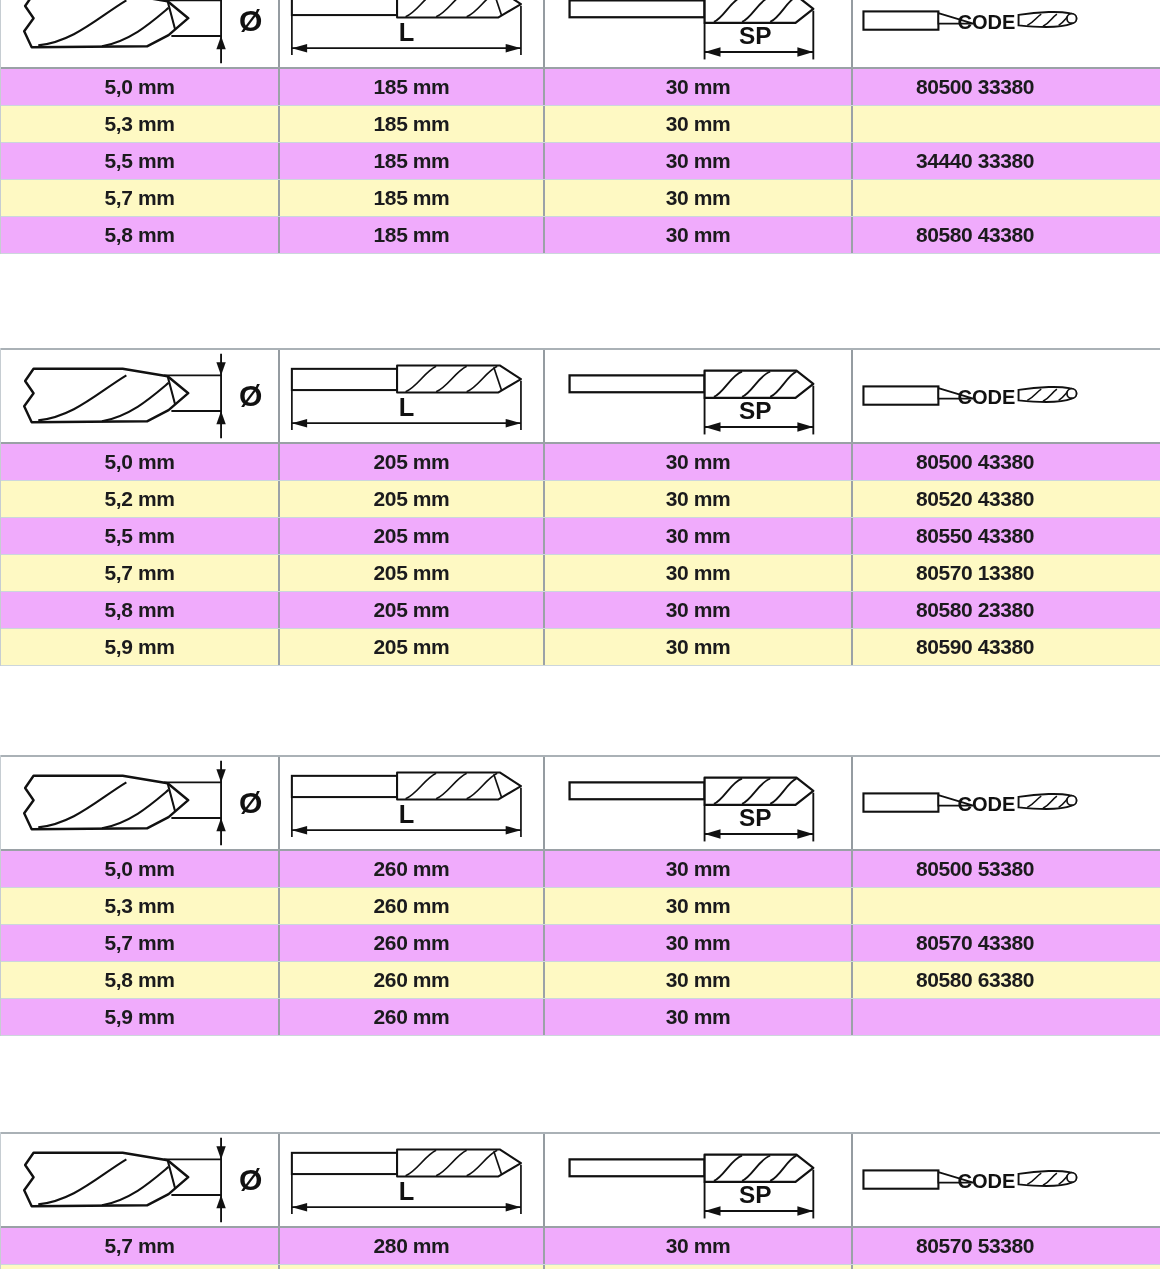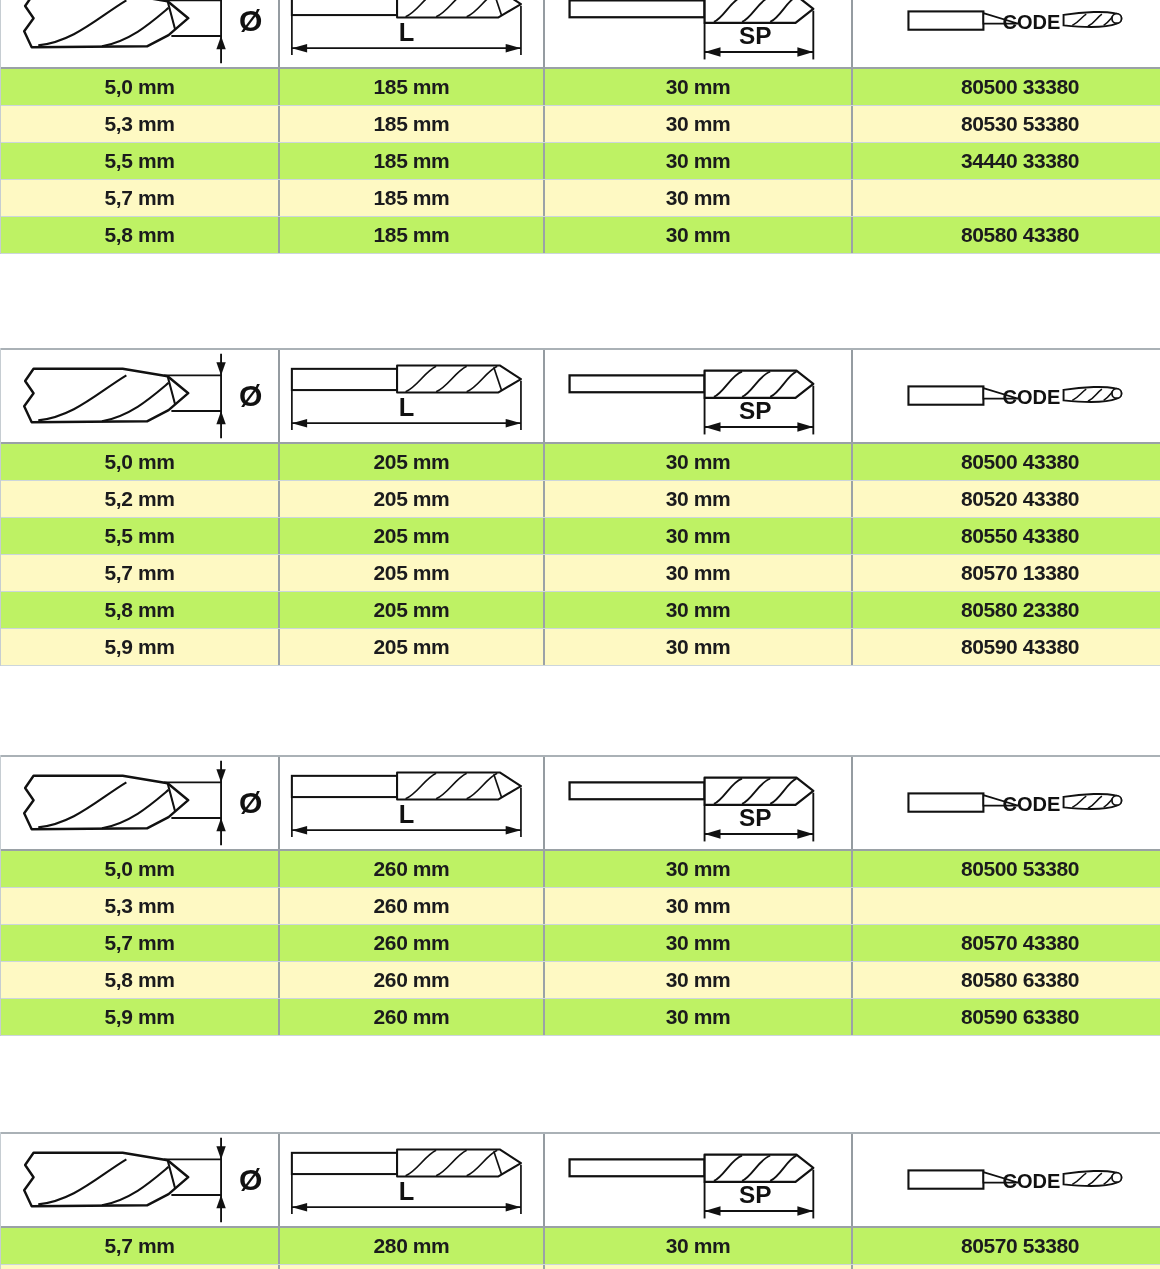--- a/index.html
+++ b/index.html
@@ -15,24 +15,24 @@
   .hcrop .thead { margin-top: -27px; }
   .thead {
     display: flex; height: 96px; background: #fff;
     border-top: 2px solid #aab1b6; border-bottom: 2px solid #9aa1a6;
   }
   .hcell {
     display: flex; align-items: center; justify-content: center;
     border-right: 2px solid #959ca1; background: #fff;
   }
   .hcell.c4 { border-right: none; }
-  .c1 { width: 279px; } .c2 { width: 265px; } .c3 { width: 308px; } .c4 { width: 244px; margin-left: 45px; }
+  .c1 { width: 279px; } .c2 { width: 265px; } .c3 { width: 308px; } .c4 { width: 244px; }
   .diag { display: block; width: 100%; height: 90px; }
   .row { display: flex; height: 37px; background: #fef9c3; border-bottom: 1px solid #ccd6dc; }
-  .row.alt { background: #bef264; }
+  .row.alt { background: #f0abfc; }
   .cell {
     display: flex; align-items: center; justify-content: center;
     border-right: 2px solid #9ba2a7;
     font-weight: 700; font-size: 21px; color: #1b1b1d; letter-spacing: -0.4px;
   }
   .cell.c4 { border-right: none; }
   .row.partial { height: 8px; border-bottom: none; }
   #s2 { margin-top: 94px; }
   #s3 { margin-top: 89px; }
   #s4 { margin-top: 96px; }
@@ -140,21 +140,20 @@
       <div class="row alt">
         <div class="cell c1">5,0 mm</div>
         <div class="cell c2">185 mm</div>
         <div class="cell c3">30 mm</div>
         <div class="cell c4">80500 33380</div>
       </div>
       <div class="row">
         <div class="cell c1">5,3 mm</div>
         <div class="cell c2">185 mm</div>
         <div class="cell c3">30 mm</div>
-        <div class="cell c4">80530 53380</div>
       </div>
       <div class="row alt">
         <div class="cell c1">5,5 mm</div>
         <div class="cell c2">185 mm</div>
         <div class="cell c3">30 mm</div>
         <div class="cell c4">34440 33380</div>
       </div>
       <div class="row">
         <div class="cell c1">5,7 mm</div>
         <div class="cell c2">185 mm</div>
@@ -276,21 +275,20 @@
       <div class="row">
         <div class="cell c1">5,8 mm</div>
         <div class="cell c2">260 mm</div>
         <div class="cell c3">30 mm</div>
         <div class="cell c4">80580 63380</div>
       </div>
       <div class="row alt">
         <div class="cell c1">5,9 mm</div>
         <div class="cell c2">260 mm</div>
         <div class="cell c3">30 mm</div>
-        <div class="cell c4">80590 63380</div>
       </div>
     </div>
 </section>
 
 <section class="tbl" id="s4">
   <div class="thead">
     <div class="hcell c1">
       <svg class="diag" viewBox="0 0 280 96">
           <use href="#sym-diam"></use>
         </svg>

